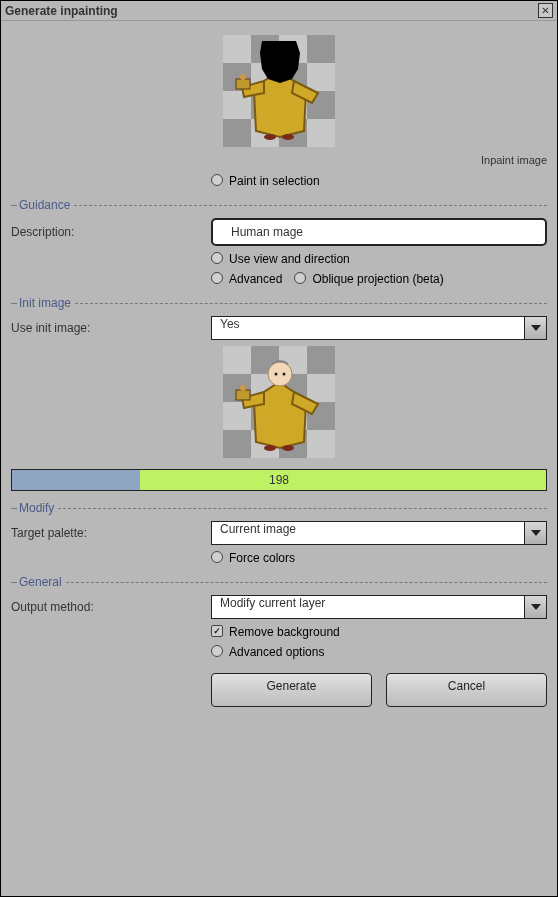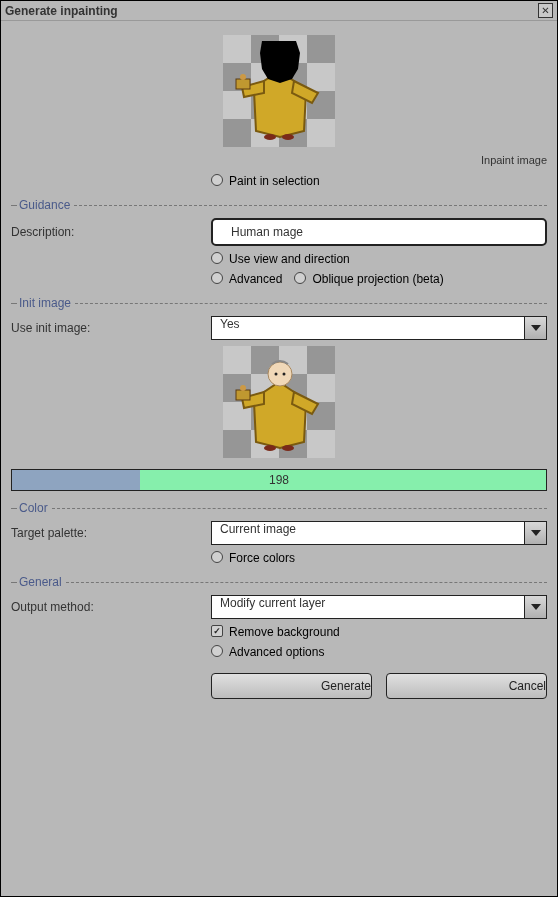--- a/index.html
+++ b/index.html
@@ -126,44 +126,44 @@
 .select-wrap .sel-btn::after {
   content: "";
   border-left: 5px solid transparent;
   border-right: 5px solid transparent;
   border-top: 6px solid #222;
 }
 .slider {
   width: 100%;
   height: 22px;
   border: 1px solid #222;
-  background: #86efac;
+  background: #bef264;
   position: relative;
   text-align: center;
   line-height: 20px;
   color: #333;
 }
 .slider .fill {
   position: absolute;
   left: 0; top: 0; bottom: 0;
   background: #8ea4c0;
 }
 .slider .val { position: relative; z-index: 1; }
 .btn-row {
   display: flex;
   gap: 14px;
   margin-top: 8px;
 }
 .btn {
   flex: 1;
-  height: 26px;
+  height: 34px;
   border: 1px solid #222;
   border-radius: 4px;
   background: linear-gradient(#e0e0e0, #bcbcbc);
-  text-align: right;
+  text-align: center;
   line-height: 24px;
   cursor: pointer;
   color: #222;
   font-size: 12px;
 }
 </style>
 </head>
 <body>
 
 <div class="window">
@@ -272,21 +272,21 @@
       <div class="ctl-col">
         <div class="slider">
           <div class="fill" id="strength-fill" style="width: 24%;"></div>
           <span class="val">198</span>
         </div>
       </div>
     </div>
 
     <div class="fieldset-label">
       <span class="dash-before"></span>
-      <span>Color</span>
+      <span>Modify</span>
       <span class="dash-after"></span>
     </div>
 
     <div class="row">
       <div class="label-col">Target palette:</div>
       <div class="ctl-col">
         <div class="select-wrap">
           <span class="sel-text">Current image</span>
           <span class="sel-btn"></span>
         </div>

